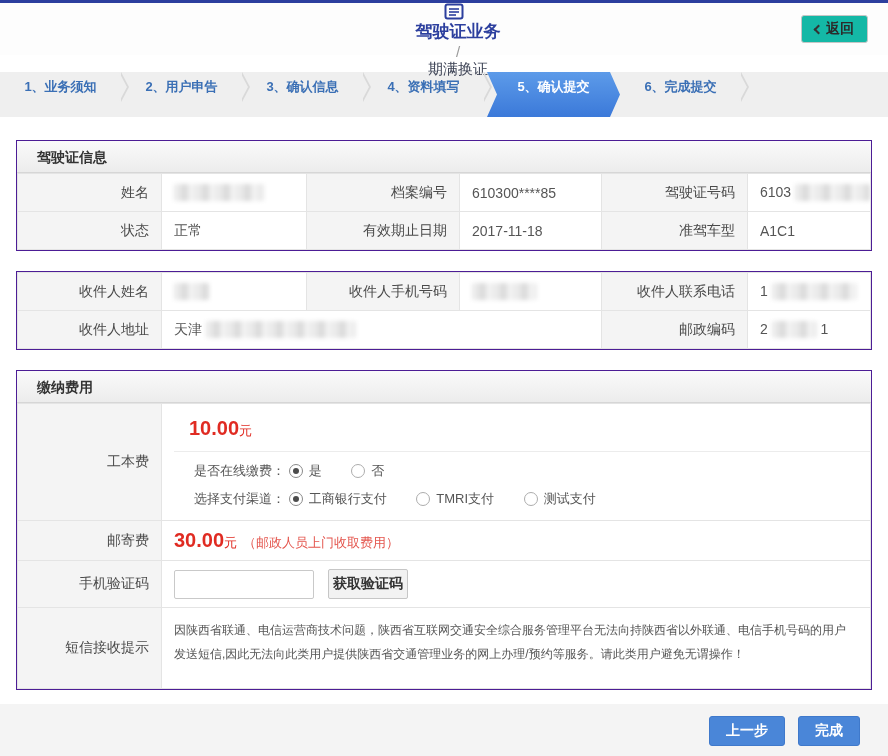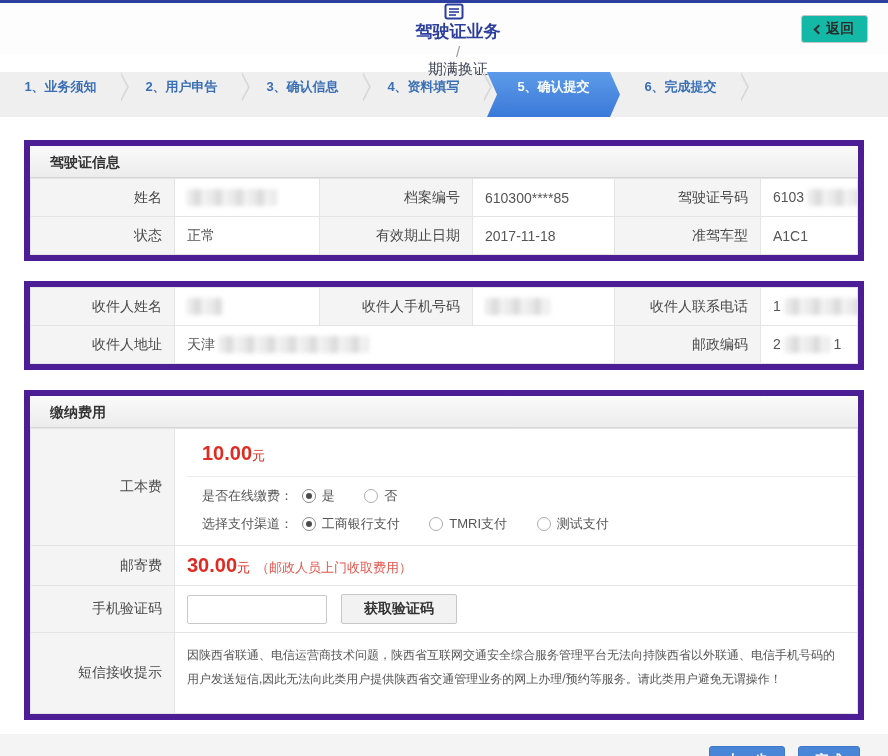--- a/index.html
+++ b/index.html
@@ -23,53 +23,53 @@
   .step { width:121px; line-height:30px; text-align:center; color:#3a6fb5; position:relative; cursor:pointer; }
   .step::after { content:''; position:absolute; right:-8px; top:0; width:0; height:0;
     border-top:15px solid transparent; border-bottom:15px solid transparent; border-left:8px solid #d9d9d9; z-index:1; }
   .step::before { content:''; position:absolute; right:-6px; top:0; width:0; height:0;
     border-top:15px solid transparent; border-bottom:15px solid transparent; border-left:8px solid #efefef; z-index:2; }
   .step.active { width:133px; margin-left:3px; color:#fff; z-index:3;
     background:linear-gradient(180deg,#5d9be9 0%,#3b79d9 100%);
     clip-path:polygon(0 0, calc(100% - 10px) 0, 100% 50%, calc(100% - 10px) 100%, 0 100%, 10px 50%); }
   .step.active::before,.step.active::after { display:none; }
 
-  .section { margin:0 24px; border:6px solid #4c1d95; }
+  .section { margin:0 16px; border:1px solid #4c1d95; }
   .sec1 { margin-top:23px; } .sec2 { margin-top:20px; } .sec3 { margin-top:20px; }
   .section-header { height:32px; line-height:32px; padding-left:20px; font-weight:bold; font-size:14px; color:#333;
     background:linear-gradient(#fafafa,#ececec); border-bottom:1px solid #d6d6d6; }
   table { width:100%; border-collapse:collapse; table-layout:fixed; }
   td { border:1px solid #e4e4e4; height:38px; font-size:14px; overflow:hidden; white-space:nowrap; }
   td.lbl { background:#f4f4f4; text-align:right; padding-right:12px; color:#4a4a4a; }
   td.val { background:#fff; padding-left:12px; color:#555; }
 
   .blur { display:inline-block; vertical-align:middle; height:17px; border-radius:2px;
     background:repeating-linear-gradient(90deg,#eaeaea 0 7px,#dcdcdc 7px 14px,#f1f1f1 14px 21px);
     filter:blur(2px); }
   .w35{width:35px} .w45{width:45px} .w65{width:65px} .w75{width:75px} .w85{width:85px} .w90{width:90px} .w150{width:150px}
 
   .fee-cell { padding:0; vertical-align:top; }
   .price-line { padding:13px 0 11px 15px; border-bottom:1px solid #ececec; }
   .amount { font-size:20px; font-weight:bold; color:#e02b22; }
   .yuan { font-size:13px; color:#e02b22; }
   .pay-line { padding:10px 0 0 15px; font-size:13px; color:#555; }
   .pay-line:last-child { padding-bottom:12px; }
-  .pay-label { display:inline-block; min-width:96px; }
+  .pay-label { display:inline-block; min-width:96px;text-align:right; }
   .radio-opt { margin-right:26px; cursor:pointer; }
   .radio { display:inline-block; width:14px; height:14px; border-radius:50%; border:1px solid #adadad;
     background:#fff; vertical-align:-3px; margin-right:6px; position:relative; }
   .radio.checked { border-color:#8a8a8a; }
   .radio.checked::after { content:''; position:absolute; left:3px; top:3px; width:6px; height:6px;
     border-radius:50%; background:#4c4c4c; }
 
   .postage-note { font-size:13px; color:#e4554d; margin-left:6px; }
   .code-cell { padding:8px 0 8px 15px; }
   .code-input { width:140px; height:29px; border:1px solid #c9c9c9; border-radius:2px; font-size:14px;
     padding:0 8px; vertical-align:middle; }
-  .code-btn { height:30px; margin-left:10px; padding:0 22px; background:#f2f2f2; border:1px solid #c6c6c6;
+  .code-btn { height:30px; margin-left:10px; padding:0 4px; background:#f2f2f2; border:1px solid #c6c6c6;
     border-radius:2px; font-size:14px; font-weight:bold; color:#333; vertical-align:middle; cursor:pointer; }
   .hint-cell { padding:10px 14px 22px 13px; white-space:normal; font-size:12px; line-height:24px; color:#c9706a; }
 
   .footer { margin-top:14px; height:54px; background:#f4f4f4; display:flex; justify-content:flex-end;
     align-items:center; padding-right:28px; gap:13px; }
   .btn-primary { height:30px; padding:0 16px; background:#4a86d8; border:1px solid #3f79cb; border-radius:3px;
     color:#fff; font-size:14px; font-weight:bold; cursor:pointer; }
 </style>
 </head>
 <body>

